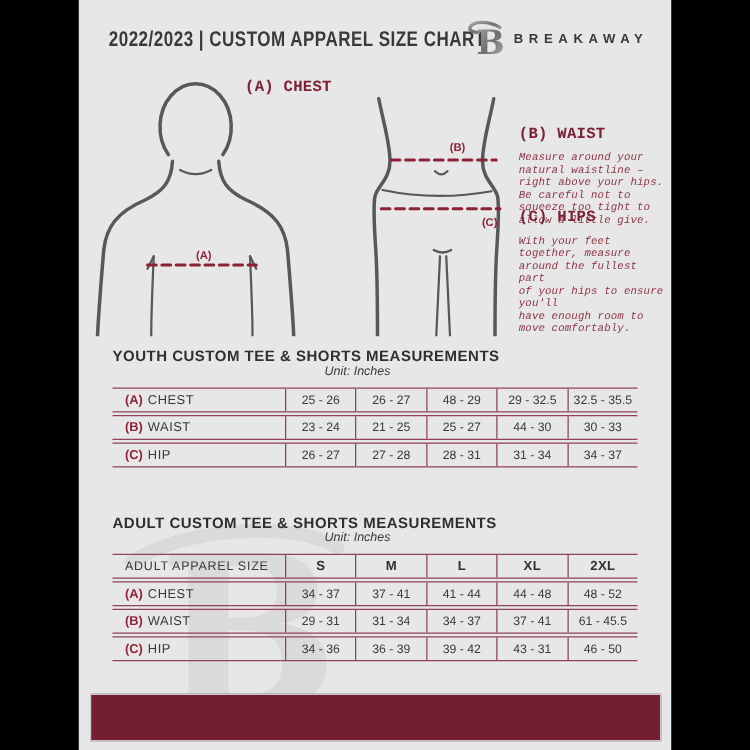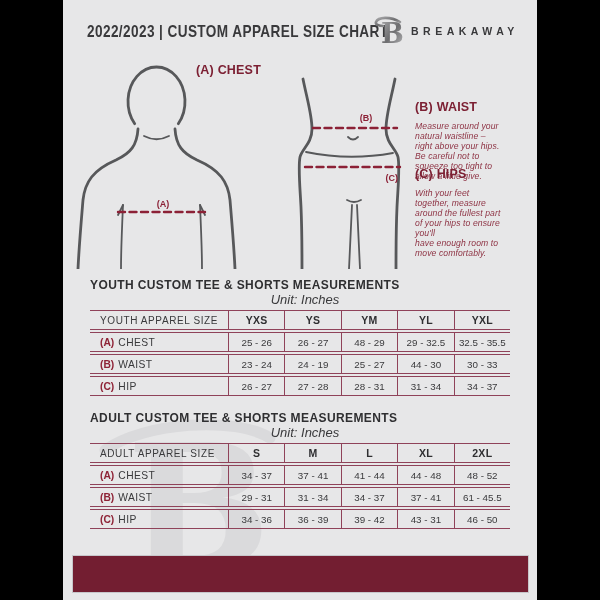--- a/index.html
+++ b/index.html
@@ -20,21 +20,21 @@
     letter-spacing:.5px;transform:scaleX(.8);transform-origin:left top;
     white-space:nowrap;z-index:2;
   }
   .brand{left:309px;top:13px;display:flex;align-items:center;z-index:2;}
   .brand-text{
     font-size:10.5px;font-weight:bold;color:#39393b;letter-spacing:4.5px;
     margin-left:5px;white-space:nowrap;
   }
 
   
-  .guide{z-index:2;width:118px;}
+  .guide{z-index:2;width:118px;font-family:Liberation Mono, monospace;}
   .guide h3{
     margin:0;font-size:12.5px;font-weight:bold;color:#7c2033;letter-spacing:.2px;
   }
   .guide p{
     margin:7px 0 0 0;font-size:8.6px;line-height:10px;font-style:italic;
     color:#8e3344;white-space:pre-line;letter-spacing:.1px;
   }
   .g-chest{left:133px;top:63px;width:114px;}
   .g-waist{left:352px;top:64px;margin-top:36px;}
   .g-hips{left:352px;top:167px;}
@@ -49,21 +49,21 @@
     font-family:"Liberation Sans",sans-serif;font-size:9px;font-weight:bold;
     fill:#8c2136;
   }
 
   
   .sec-title{
     left:27px;width:420px;text-align:left;font-size:12px;font-weight:bold;
     color:#2f2f31;letter-spacing:.4px;z-index:2;
   }
   .sec-unit{
-    left:32px;width:420px;text-align:center;font-size:13px;font-style:italic;
+    left:13px;width:420px;text-align:center;font-size:10px;font-style:italic;
     color:#3a3a3c;z-index:2;
   }
 
   
   .table{left:27px;width:420px;z-index:2;}
   .trow{
     display:grid;grid-template-columns:138px repeat(5,1fr);
     border-top:1px solid #8f4259;border-bottom:1px solid #8f4259;
     height:20px;box-sizing:border-box;margin-bottom:2px;
   }
@@ -159,45 +159,37 @@
 you'll
 have enough room to
 move comfortably.</p>
   </div>
 
   <div class="abs sec-title" style="top:278px;">YOUTH CUSTOM TEE &amp; SHORTS MEASUREMENTS</div>
   <div class="abs sec-unit" style="top:292px;">Unit: Inches</div>
 
   <div class="abs table" style="top:310px;">
     <div class="trow">
-      <div class="lbl-h">YOUTH APPAREL SIZE</div>
-      <div class="size-h">YXS</div>
-      <div class="size-h">YS</div>
-      <div class="size-h">YM</div>
-      <div class="size-h">YL</div>
-      <div class="size-h">YXL</div>
-    </div>
-    <div class="trow">
       <div>
           <span class="rk">(A)</span>
           <span class="rl">CHEST</span>
         </div>
       <div>25 - 26</div>
       <div>26 - 27</div>
       <div>48 - 29</div>
       <div>29 - 32.5</div>
       <div>32.5 - 35.5</div>
     </div>
     <div class="trow">
       <div>
           <span class="rk">(B)</span>
           <span class="rl">WAIST</span>
         </div>
       <div>23 - 24</div>
-      <div>24 - 19</div>
+      <div>21 - 25</div>
       <div>25 - 27</div>
       <div>44 - 30</div>
       <div>30 - 33</div>
     </div>
     <div class="trow">
       <div>
           <span class="rk">(C)</span>
           <span class="rl">HIP</span>
         </div>
       <div>26 - 27</div>

